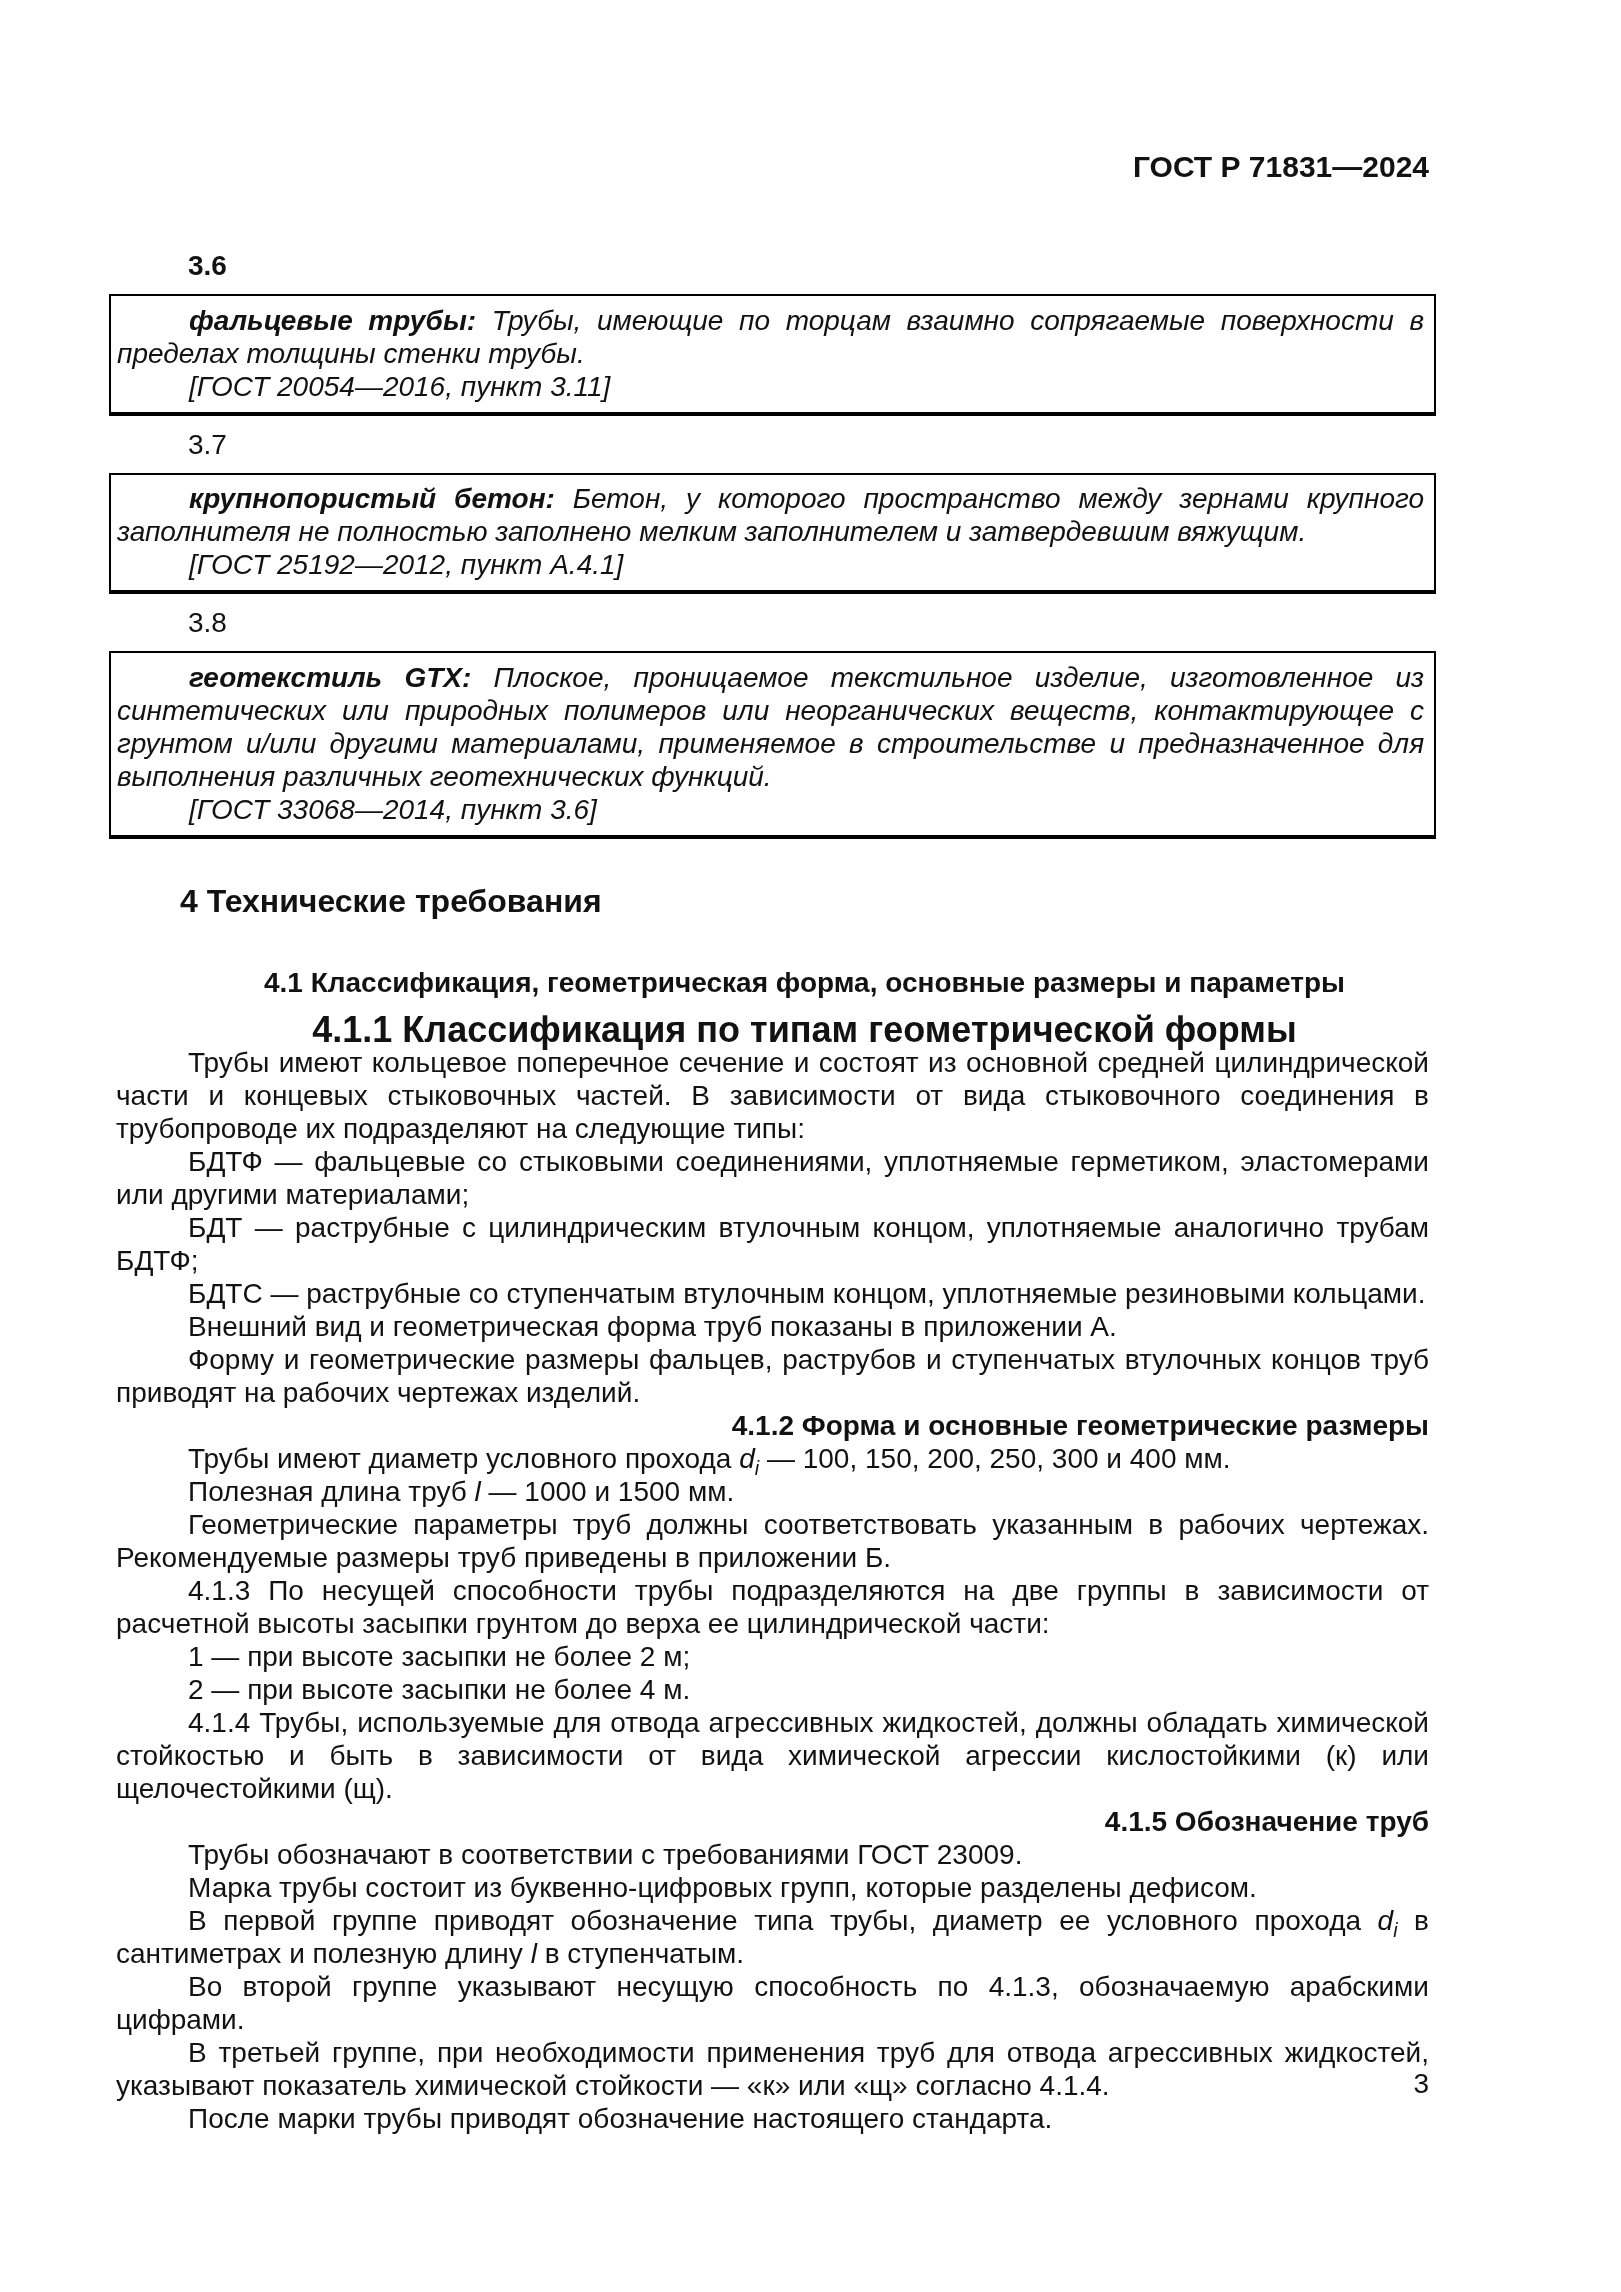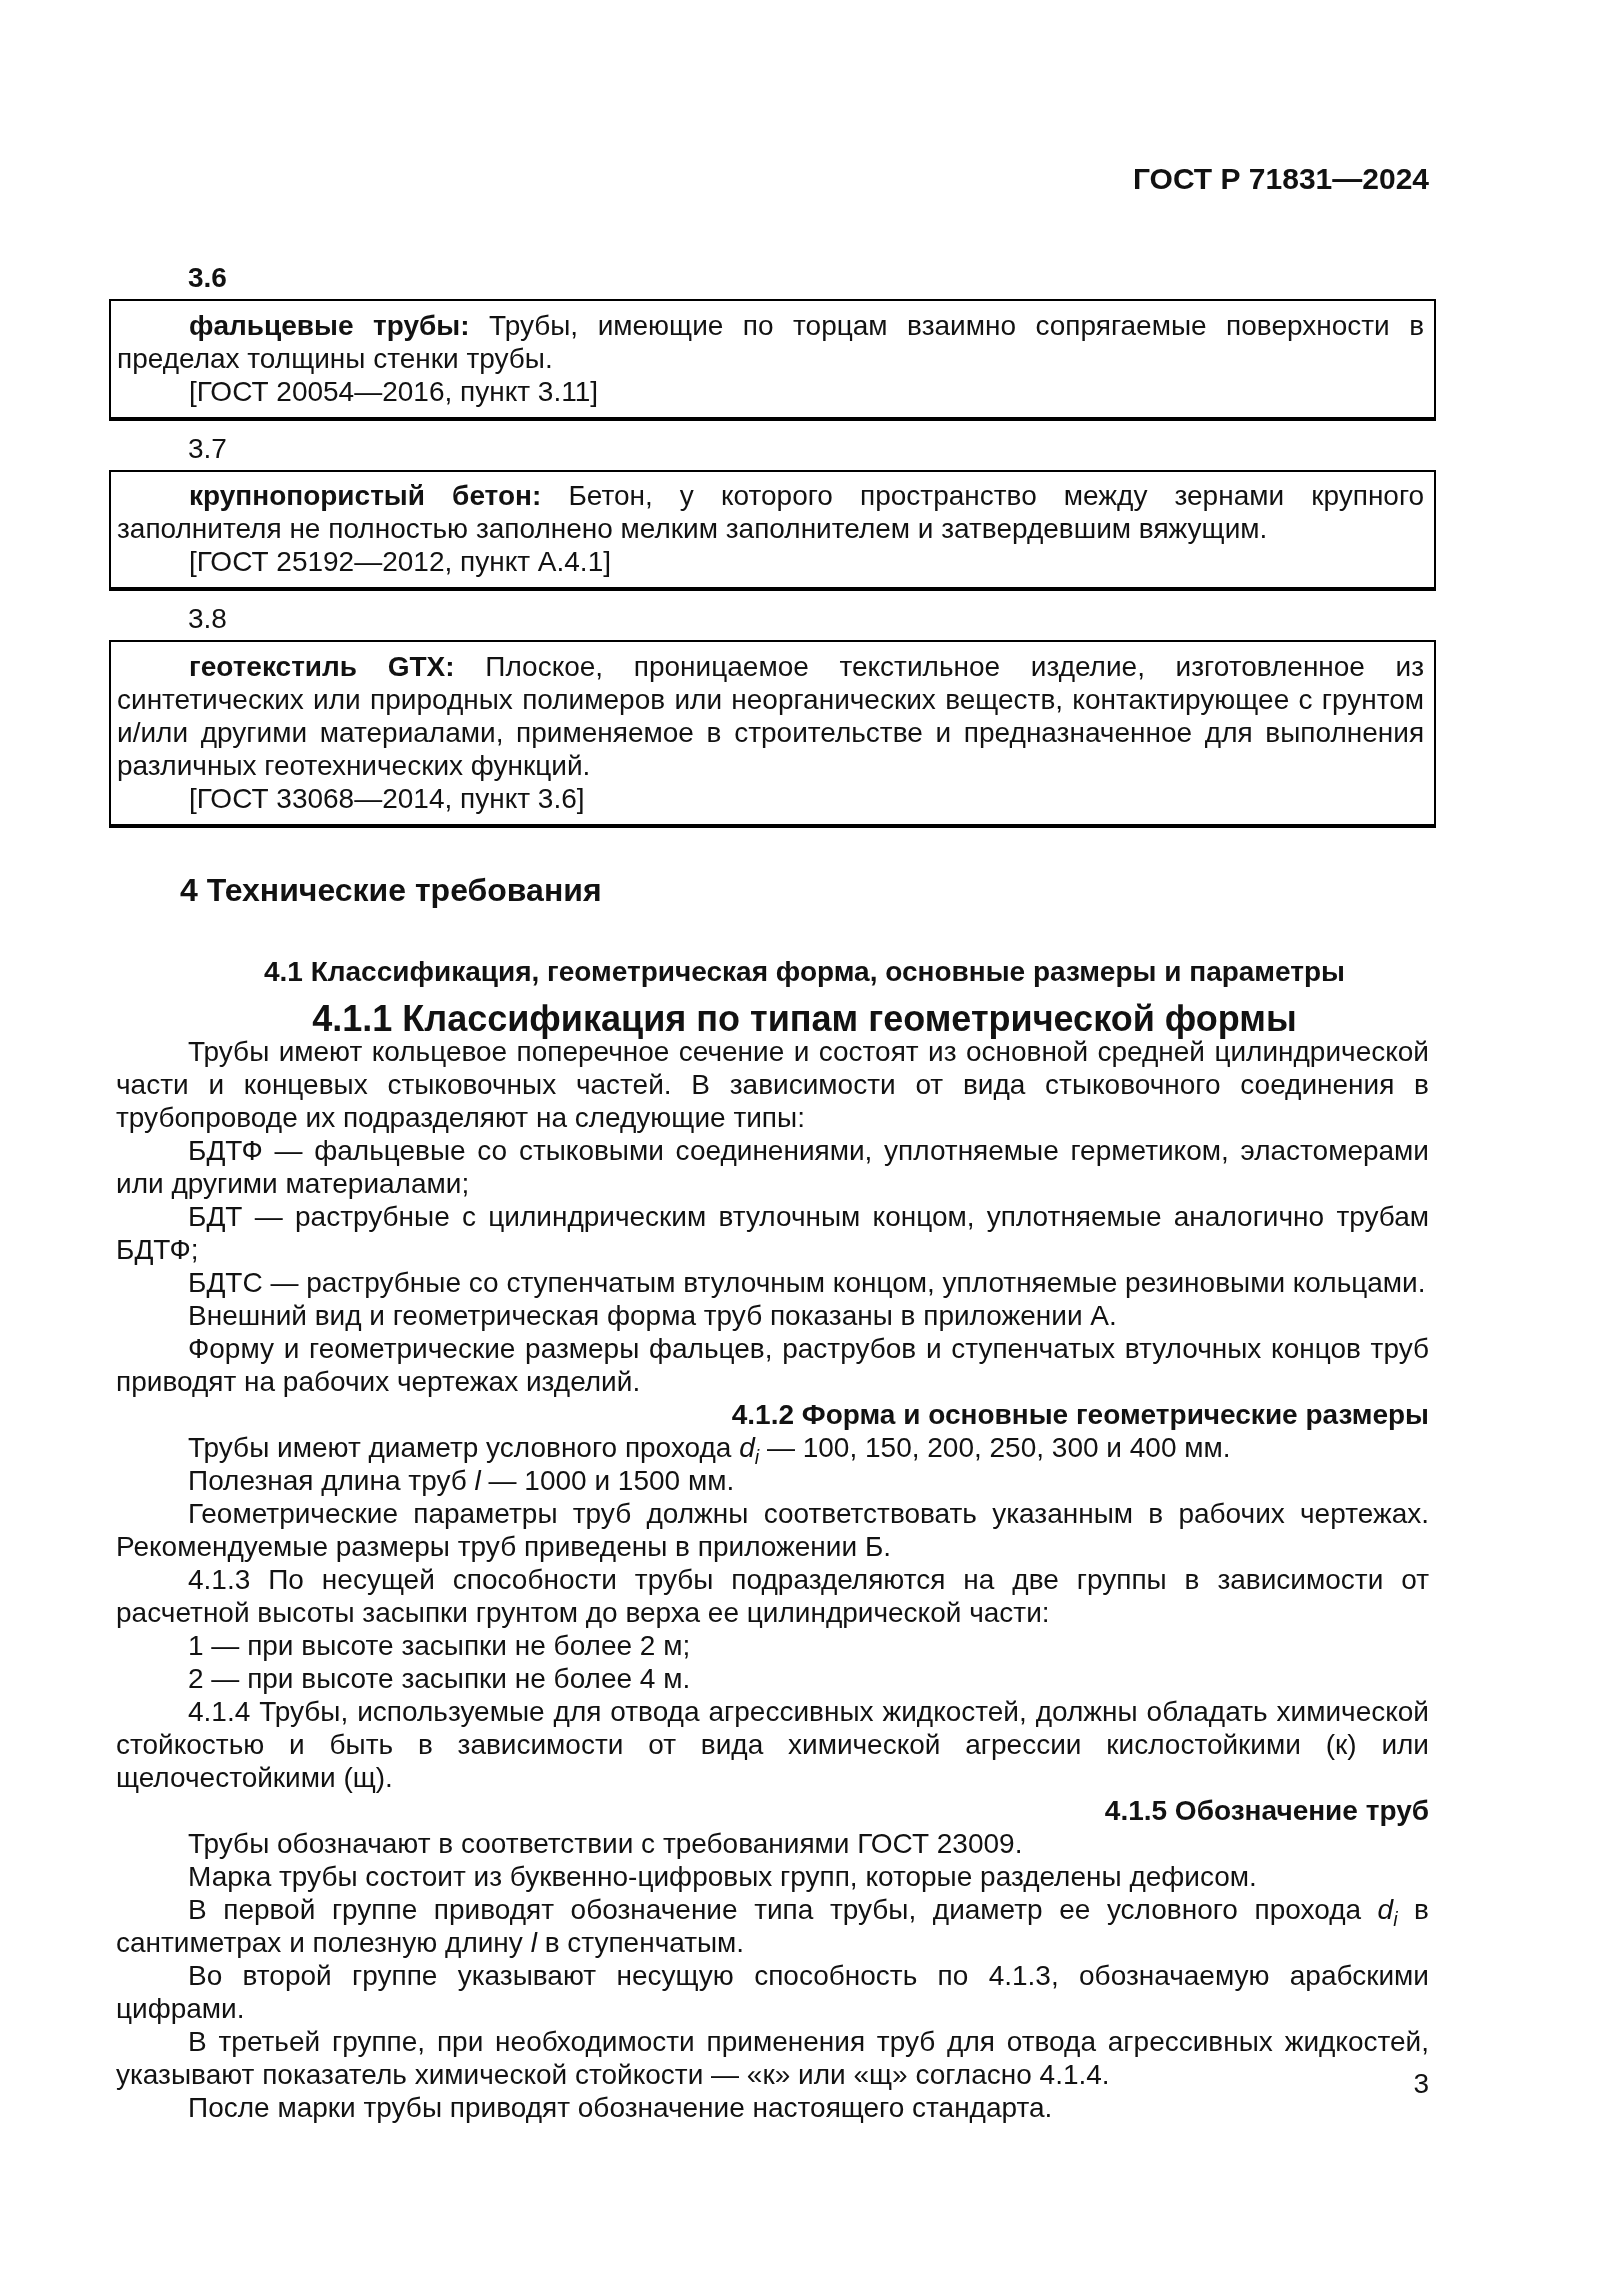--- a/index.html
+++ b/index.html
@@ -16,21 +16,21 @@
     overflow: hidden;
   }
   .page {
     position: relative;
     width: 1621px;
     height: 2293px;
   }
   .content {
     position: absolute;
     left: 116px;
-    top: 12px;
+    top: 0;
     width: 1313px;
   }
   .page-header {
     padding-top: 149px;
     text-align: right;
     font-weight: bold;
     font-size: 30px;
     line-height: 35px;
   }
   p {
@@ -45,22 +45,23 @@
     margin-top: 11px;
     margin-bottom: 2.9px;
   }
   .term-num.first {
     margin-top: 65px;
     font-weight: bold;
   }
   .def-box {
     border: 2.9px solid #000;
     border-bottom-width: 4.9px;
-    margin: 5px -6.9px;
+    margin: 12px -6.9px;
     padding: 7.8px 9.8px 8.8px 5.9px;
+    font-style: italic;
   }
   h1 {
     margin: 43px 0 0 0;
     font-size: 32px;
     line-height: 39px;
     font-weight: bold;
     text-indent: 64px;
     text-align: left;
   }
   h2 {

